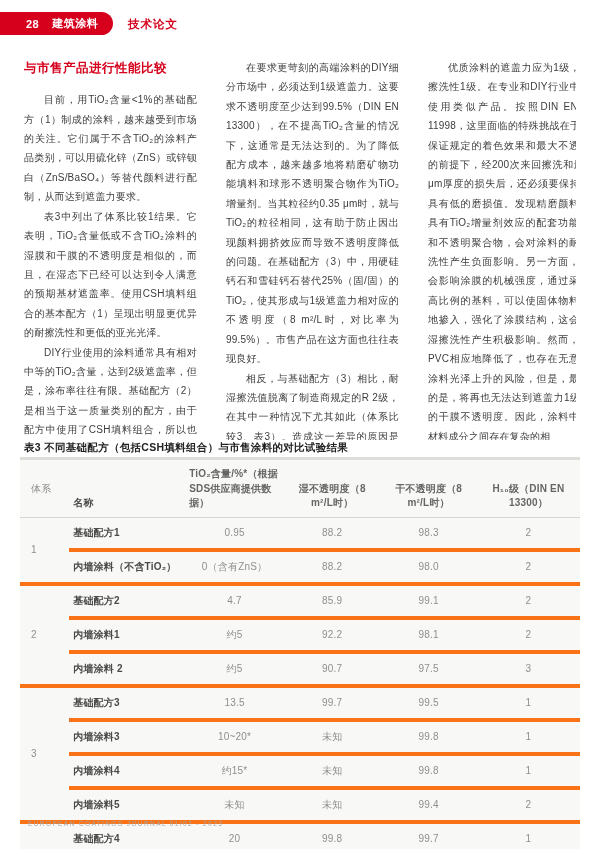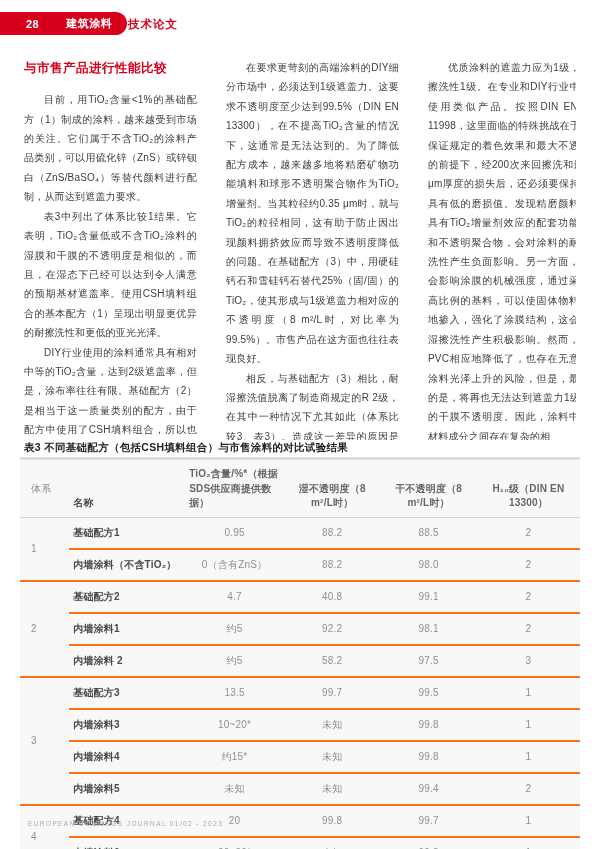--- a/index.html
+++ b/index.html
@@ -14,21 +14,21 @@
   .page{position:absolute;inset:0;background:#fff;}
 
   
   .badge{
     position:absolute;top:12px;left:0;
     height:23px;
     background:var(--accent,#d6001c);
     border-radius:0 12px 12px 0;
     display:flex;align-items:center;
     color:#fff;font-weight:bold;font-size:11px;
-    padding:0 15px 0 26px;gap:27px;
+    padding:0 15px 0 26px;gap:13px;
     letter-spacing:0.5px;
   }
   .article-type{
     position:absolute;top:17px;left:128px;
     color:var(--accent,#d6001c);
     font-weight:bold;font-size:11.5px;letter-spacing:1px;font-family:Liberation Mono, monospace;
   }
 
   
   .columns{
@@ -68,21 +68,21 @@
   }
   th{
     font-weight:bold;color:#666;
     padding:7px 4px 6px 4px;
     vertical-align:bottom;line-height:1.45;
     border-bottom:1px solid #d6d6d3;
     letter-spacing:0.2px;
   }
   td{
     padding:8px 4px;
-    border-top:2px solid #f97316;
+    border-top:4px solid #f97316;
     letter-spacing:0.2px;
   }
   tbody tr:first-child td{border-top:none;}
   .c-sys{width:38px;text-align:left;padding-left:11px;vertical-align:middle;color:#8f8f8f;font-weight:normal;}
   .c-name{width:120px;text-align:left;color:#4a4a4a;font-weight:bold;}
   .c-tio{width:100px;text-align:left;}
   .c-wet{width:99px;text-align:center;}
   .c-dry{width:99px;text-align:center;}
   .c-h{width:104px;text-align:center;}
   td.c-num{text-align:center;}
@@ -133,49 +133,49 @@
           <th class="c-dry">干不透明度（8 m²/L时）</th>
           <th class="c-h">H₁₀级（DIN EN 13300）</th>
         </tr>
       </thead>
       <tbody>
           <tr>
             <td class="c-sys" rowspan="2">1</td>
             <td class="c-name">基础配方1</td>
             <td class="c-num">0.95</td>
             <td class="c-num">88.2</td>
-            <td class="c-num">88.5</td>
+            <td class="c-num">98.3</td>
             <td class="c-num">2</td>
           </tr>
           <tr>
             <td class="c-name">内墙涂料（不含TiO₂）</td>
             <td class="c-num">0（含有ZnS）</td>
             <td class="c-num">88.2</td>
             <td class="c-num">98.0</td>
             <td class="c-num">2</td>
           </tr>
           <tr>
             <td class="c-sys" rowspan="3">2</td>
             <td class="c-name">基础配方2</td>
             <td class="c-num">4.7</td>
-            <td class="c-num">40.8</td>
+            <td class="c-num">85.9</td>
             <td class="c-num">99.1</td>
             <td class="c-num">2</td>
           </tr>
           <tr>
             <td class="c-name">内墙涂料1</td>
             <td class="c-num">约5</td>
             <td class="c-num">92.2</td>
             <td class="c-num">98.1</td>
             <td class="c-num">2</td>
           </tr>
           <tr>
             <td class="c-name">内墙涂料 2</td>
             <td class="c-num">约5</td>
-            <td class="c-num">58.2</td>
+            <td class="c-num">90.7</td>
             <td class="c-num">97.5</td>
             <td class="c-num">3</td>
           </tr>
           <tr>
             <td class="c-sys" rowspan="4">3</td>
             <td class="c-name">基础配方3</td>
             <td class="c-num">13.5</td>
             <td class="c-num">99.7</td>
             <td class="c-num">99.5</td>
             <td class="c-num">1</td>

